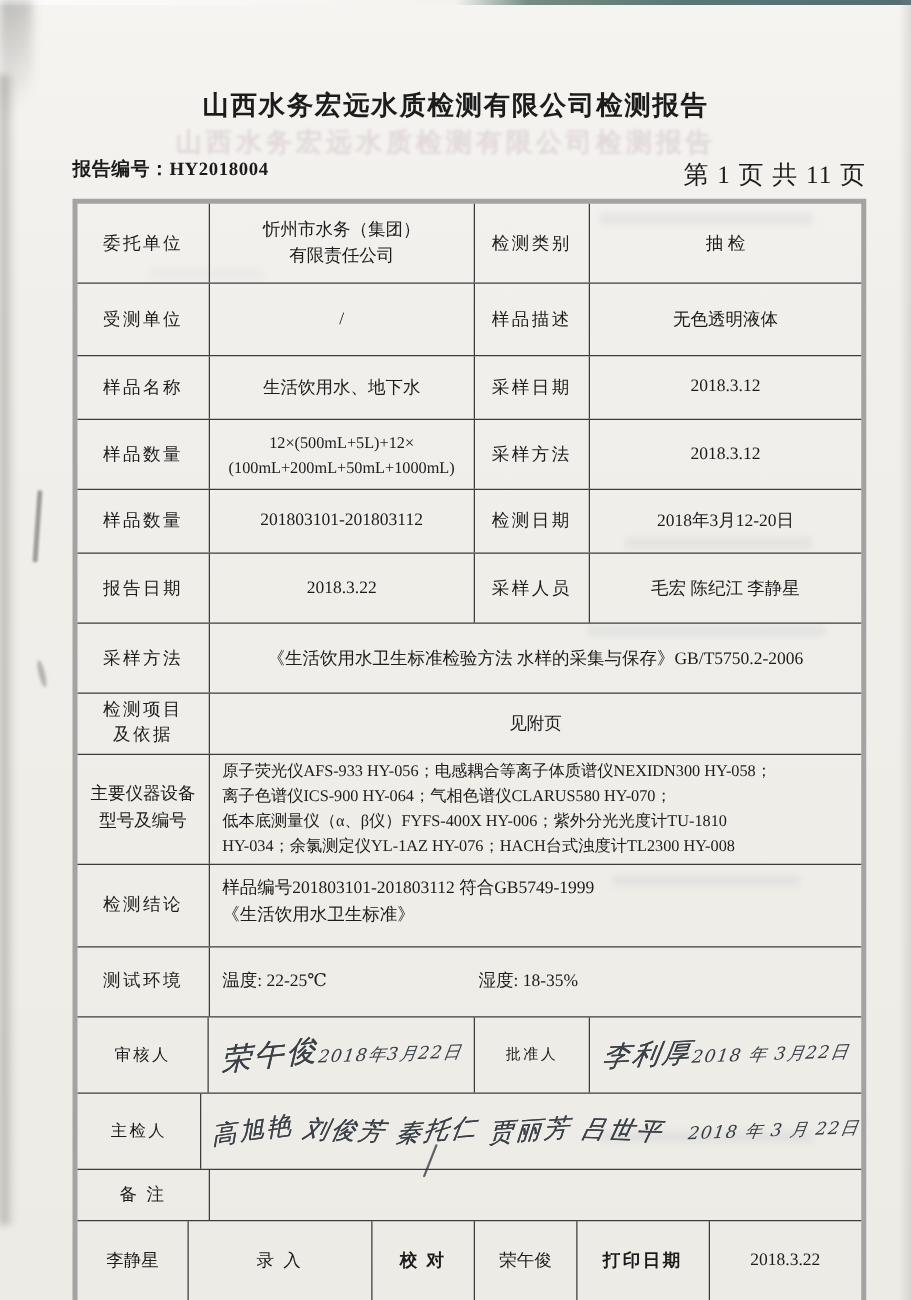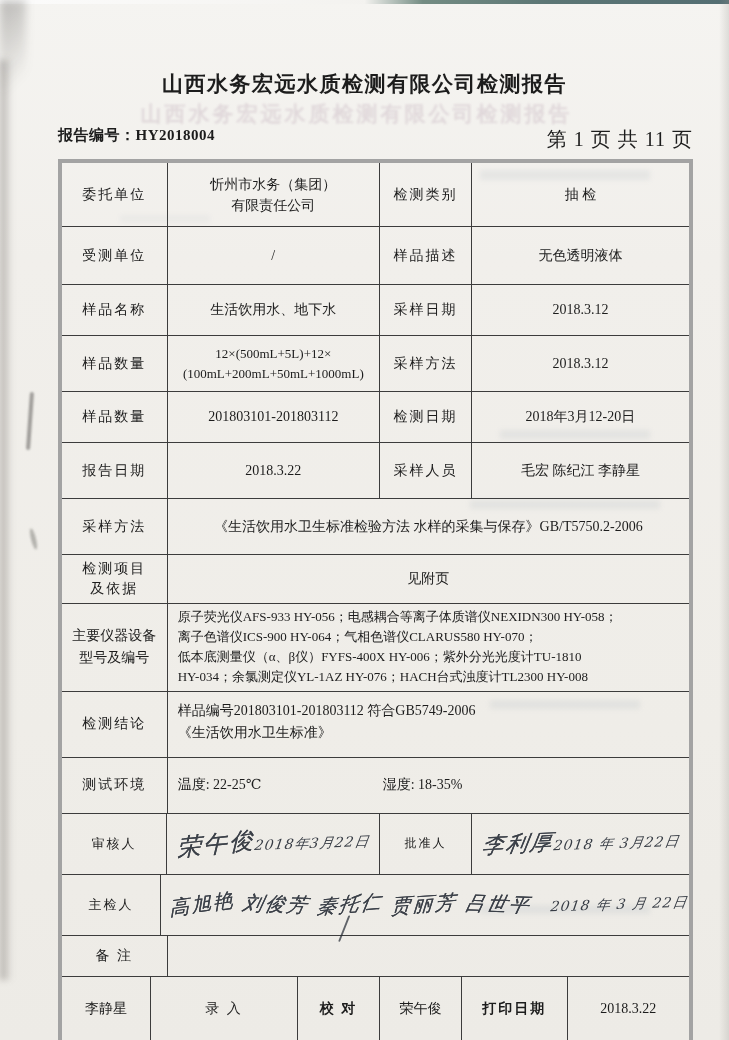--- a/index.html
+++ b/index.html
@@ -172,21 +172,21 @@
     <div class="cell w1 h82 lbl multiline" style="line-height:1.6; letter-spacing:0">主要仪器设备
 型号及编号</div>
     <div class="cell span3 h82 multiline equip left-align">原子荧光仪AFS-933  HY-056；电感耦合等离子体质谱仪NEXIDN300  HY-058；
 离子色谱仪ICS-900  HY-064；气相色谱仪CLARUS580  HY-070；
 低本底测量仪（α、β仪）FYFS-400X  HY-006；紫外分光光度计TU-1810
 HY-034；余氯测定仪YL-1AZ  HY-076；HACH台式浊度计TL2300  HY-008</div>
   </div>
 
   <div class="row">
     <div class="cell w1 h65 lbl">检测结论</div>
-    <div class="cell span3 h65 multiline left-align" style="line-height:1.6; align-items:flex-start; padding-top:8px">样品编号201803101-201803112  符合GB5749-2006
+    <div class="cell span3 h65 multiline left-align" style="line-height:1.6; align-items:flex-start; padding-top:8px">样品编号201803101-201803112  符合GB5749-1999
 《生活饮用水卫生标准》</div>
   </div>
 
   <div class="row">
     <div class="cell w1 h55 lbl">测试环境</div>
     <div class="cell span3 h55 env left-align">
       <span class="env-temp">温度: 22-25℃</span>
       <span class="env-hum">湿度: 18-35%</span>
     </div>
   </div>

